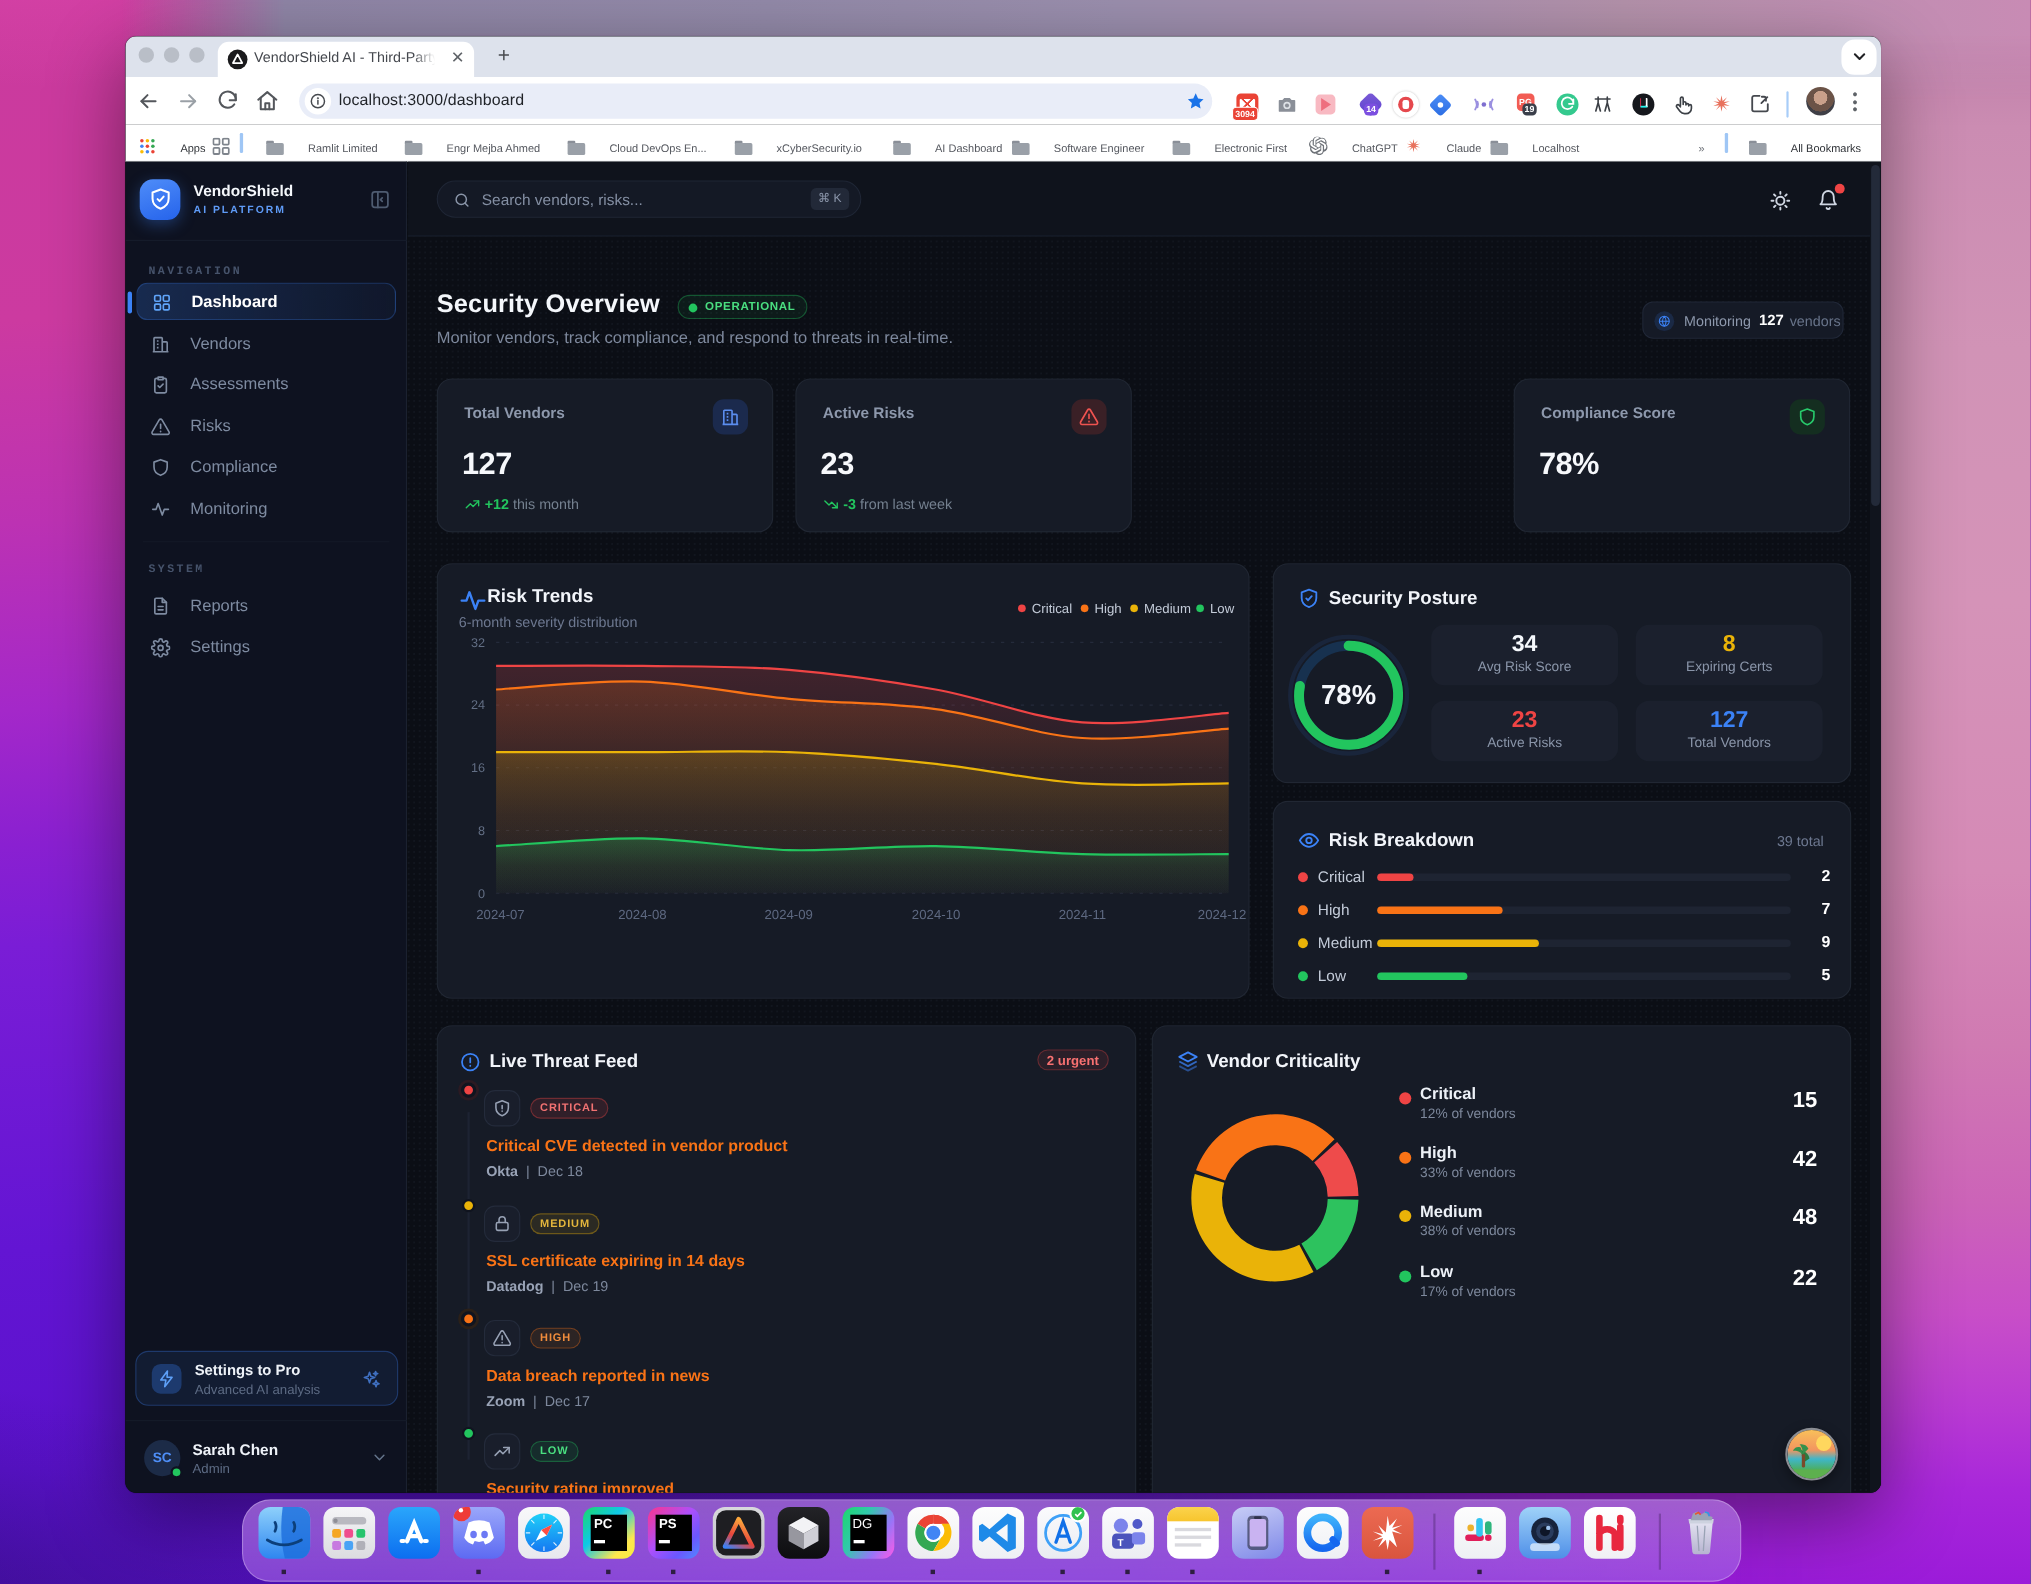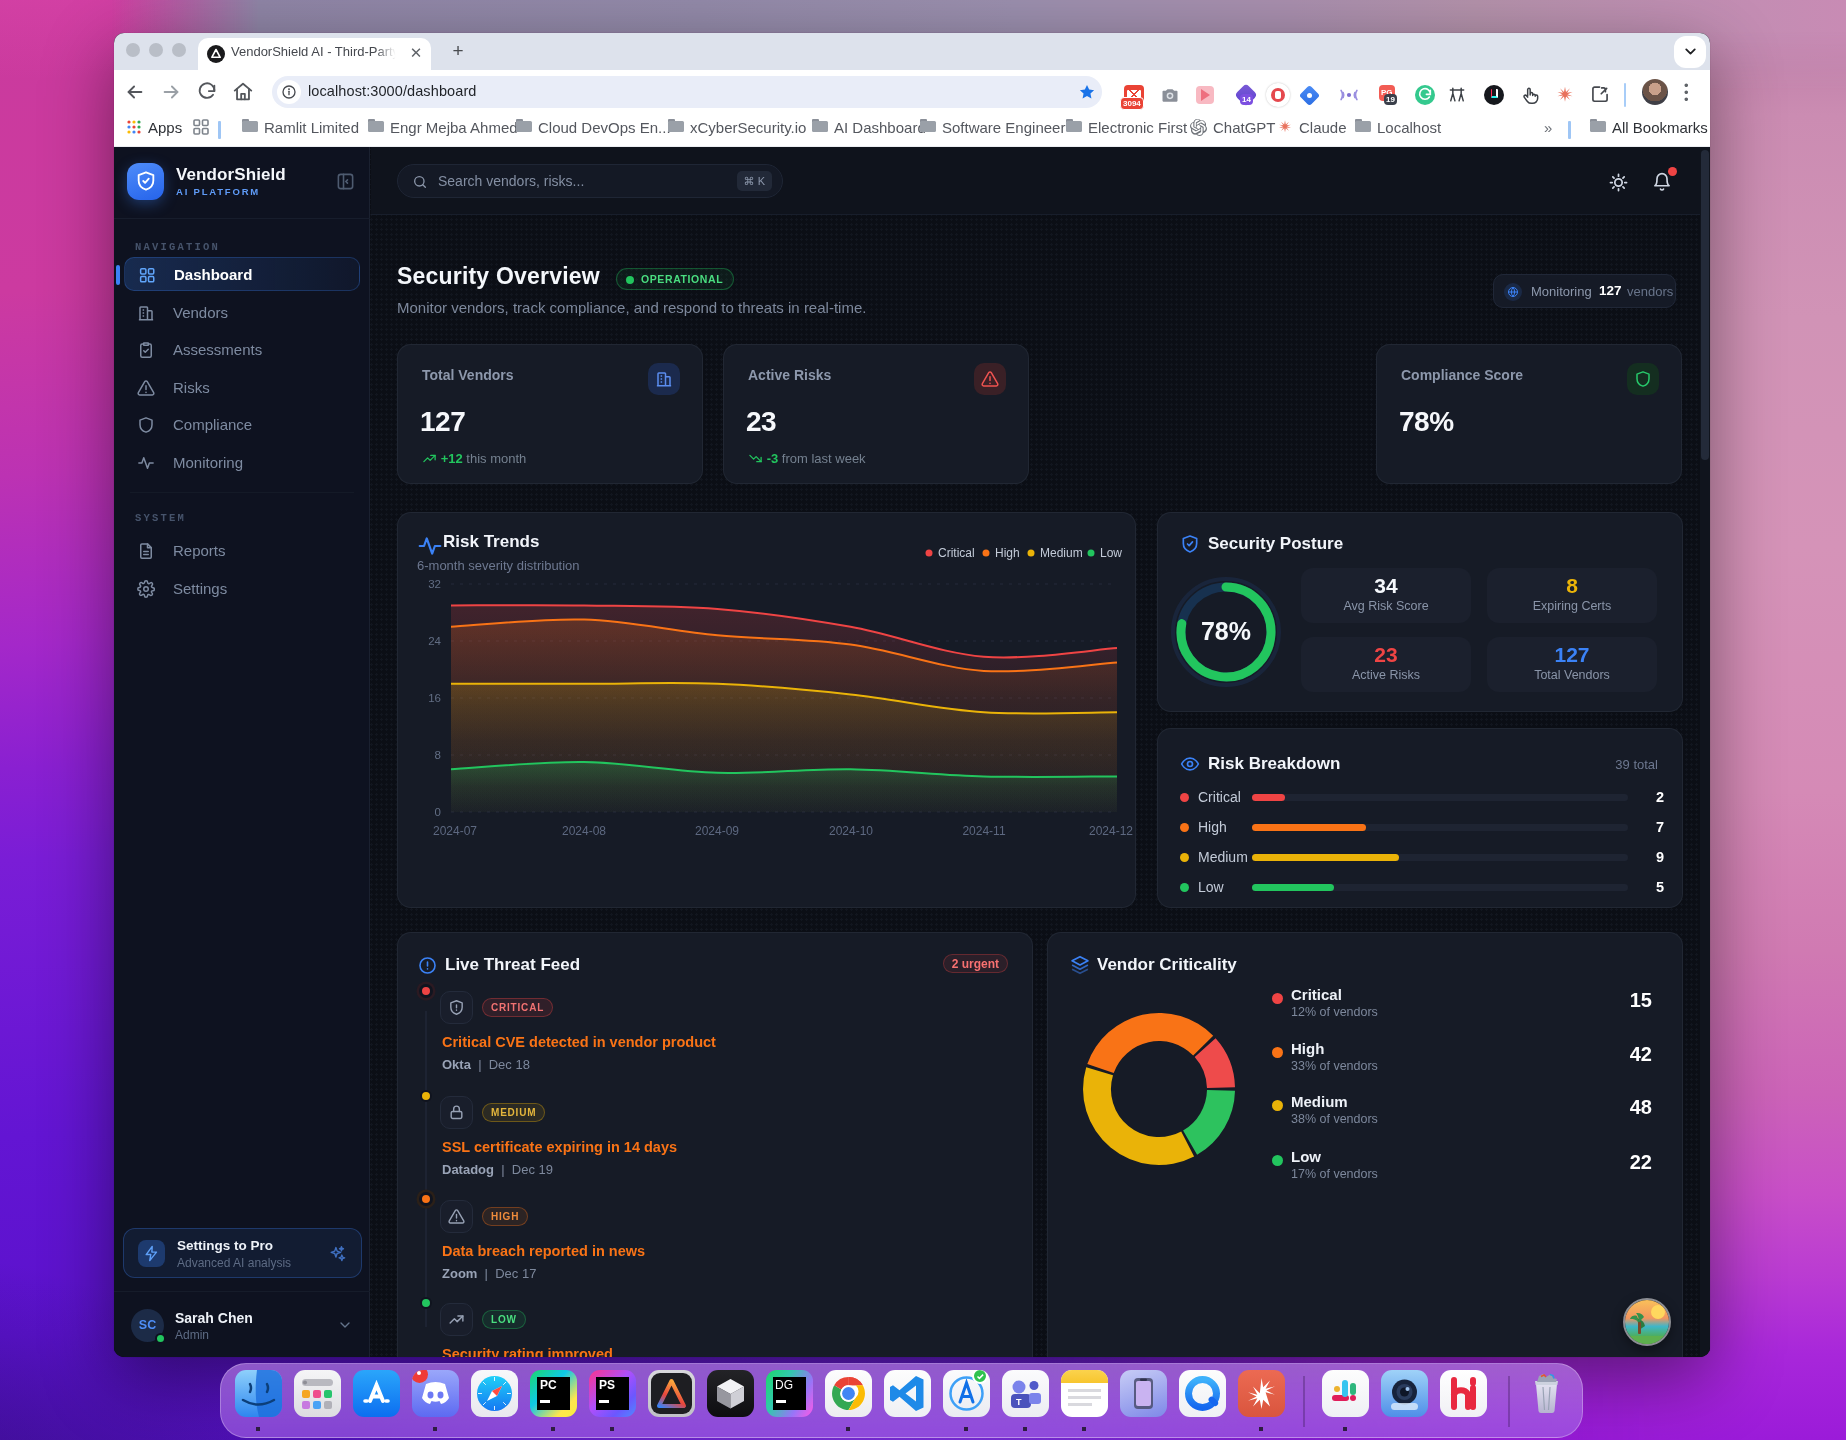--- a/index.html
+++ b/index.html
@@ -29,21 +29,21 @@
 .tab { position:absolute; left:84px; top:5px; width:233px; height:32px; background:#fff; border-radius:10px 10px 0 0; }
 .toolbar { position:absolute; left:0; top:37px; width:100%; height:43px; background:#fff; }
 .bookbar { position:absolute; left:0; top:80px; width:100%; height:34px; background:#fff; border-bottom:1px solid #eceef2; }
 
 .app { position:absolute; left:0; top:114px; width:1596px; height:1210px; background:#0b0e15; }
 .dots { background-image:radial-gradient(rgba(125,145,185,0.06) 1px, transparent 1.2px); background-size:5px 5px; }
 .sidebar { position:absolute; left:0; top:0; width:256px; height:1210px; background:#0e1220; border-right:1px solid #1b2130; }
 .main { position:absolute; left:257px; top:0; width:1329px; height:914px; }
 
 .slogo { position:absolute; left:13px; top:16px; width:37px; height:37px; border-radius:12px; background:linear-gradient(160deg,#4f8df9,#2563eb); box-shadow:0 4px 14px rgba(59,130,246,.35); }
-.sname { position:absolute; left:62px; top:18px; font-size:17px; font-weight:700; color:#f4f7fb; letter-spacing:.1px; }
+.sname { position:absolute; left:62px; top:18px; font-size:14px; font-weight:700; color:#f4f7fb; letter-spacing:.1px; }
 .ssub { position:absolute; left:62px; top:39px; font-size:9.5px; font-weight:700; color:#5f9bf7; letter-spacing:1.8px; }
 .scollapse { position:absolute; left:222px; top:25px; width:19px; height:19px; opacity:.75; }
 .navlabel { position:absolute; left:21px; font-size:10.5px; font-weight:700; color:#46536b; letter-spacing:2.2px;font-family:Liberation Mono, monospace; }
 .nav { position:absolute; left:10px; width:236px; height:34px; border-radius:10px; color:#7e8ba1; font-size:15px; }
 .nav .ic { position:absolute; left:13px; top:8px; width:18px; height:18px; }
 .nav .tx { position:absolute; left:49px; top:8px; }
 .nav.active { background:linear-gradient(90deg, rgba(59,130,246,.22), rgba(59,130,246,.05)); border:1px solid rgba(59,130,246,.25); color:#fff; font-weight:600; }
 .nav.active:before { content:""; position:absolute; left:-9px; top:7px; width:3.5px; height:20px; border-radius:2px; background:#3b82f6; }
 .upg { position:absolute; left:9px; top:1081px; width:239px; height:50px; border-radius:12px; background:rgba(37,63,116,.22); border:1px solid rgba(59,130,246,.3); }
 .prof { position:absolute; left:17px; top:1162px; width:222px; }
@@ -93,21 +93,21 @@
 .tabx { position:absolute; left:294px; top:12px; width:16px; height:16px; color:#5f6368; font-size:15px; line-height:16px; text-align:center; }
 .newtab { position:absolute; left:334px; top:8px; width:20px; height:20px; color:#494c50; font-size:19px; line-height:20px; text-align:center; font-weight:400; }
 .navic { position:absolute; top:11px; width:22px; height:22px; color:#54575c; }
 .omni { position:absolute; left:158px; top:6px; width:830px; height:32px; border-radius:16px; background:#e9edf8; }
 .omni .info { position:absolute; left:9px; top:8px; width:16px; height:16px; }
 .omni .url { position:absolute; left:36px; top:7px; font-size:14.5px; color:#1f2227; letter-spacing:0.1px; }
 .star { position:absolute; left:806px; top:7px; }
 .ext { position:absolute; top:15px; width:20px; height:20px; border-radius:5px; }
 .badge { position:absolute; font-size:8px; font-weight:700; color:#fff; border-radius:4px; padding:1px 2px; }
 .avatar26 { position:absolute; left:1528px; top:9px; width:26px; height:26px; border-radius:50%; background:radial-gradient(circle at 50% 38%, #c9a08a 0 30%, #6b5347 31% 60%, #3f3f46 61%); }
-.bk { position:absolute; top:6px; height:22px; display:flex; align-items:flex-start; gap:6px; color:#54575e; font-size:15px; white-space:nowrap; }
+.bk { position:absolute; top:6px; height:22px; display:flex; align-items:flex-end; gap:22px; color:#54575e; font-size:10px; white-space:nowrap; }
 .fold { width:16px; height:13px; position:relative; }
 .fold:before { content:""; position:absolute; left:0; top:0; width:7px; height:3px; border-radius:1px 1px 0 0; background:#8a8f98; }
 .fold:after { content:""; position:absolute; left:0; top:2px; width:16px; height:11px; border-radius:1.5px; background:#9aa0a8; }
 
 .dock { position:absolute; z-index:6; left:220px; top:1363px; width:1363px; height:75px; border-radius:26px;
   background:linear-gradient(180deg, rgba(192,136,240,.62), rgba(160,94,228,.66));
   border:1px solid rgba(255,255,255,.28); }
 .dicon { position:absolute; top:6px; width:47px; height:47px; border-radius:11px; overflow:hidden; }
 .ddot { position:absolute; top:63px; width:3.5px; height:3.5px; background:#2e1d42; }
 .scrollbar { position:absolute; left:1586px; top:0; width:10px; height:1210px; background:#10141d; }

